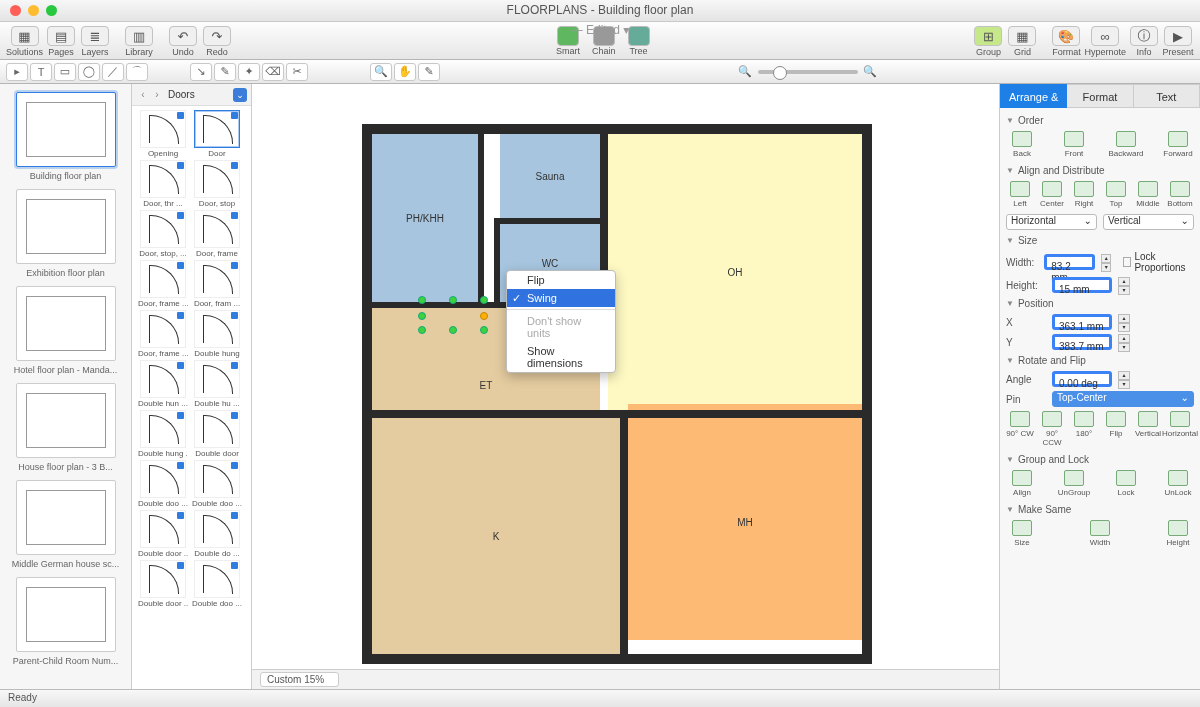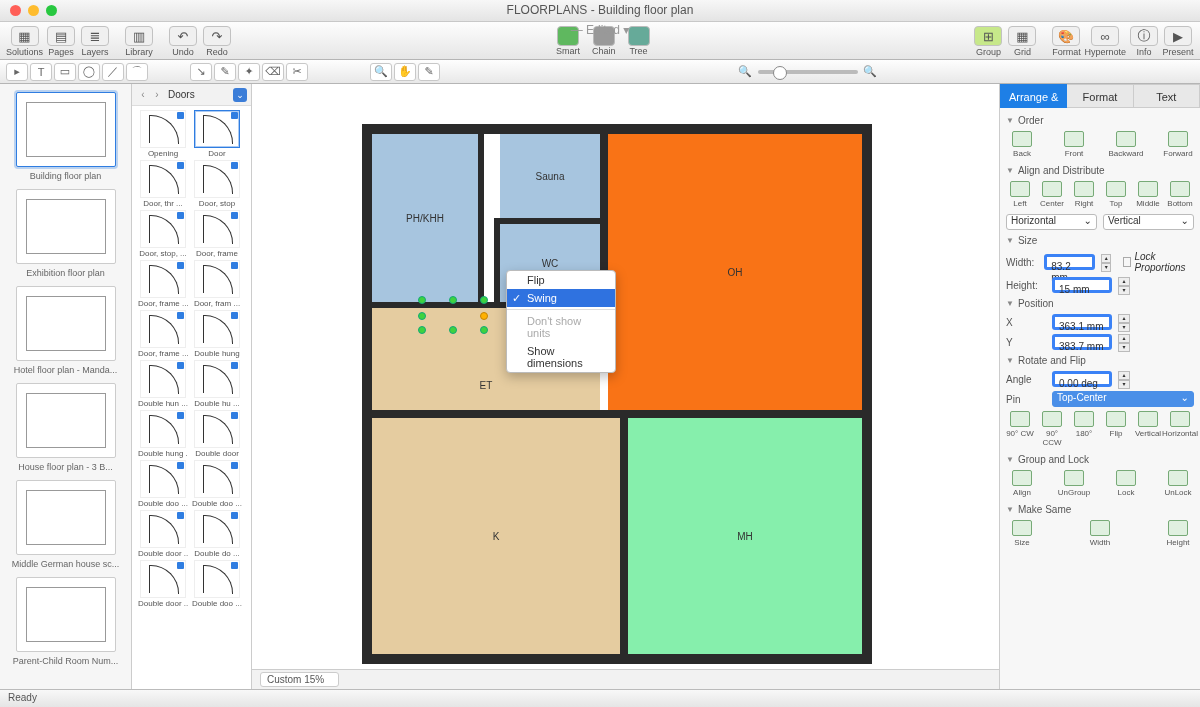--- a/index.html
+++ b/index.html
@@ -61,24 +61,24 @@
 .w-midv{left:258px;top:294px;width:8px;height:244px;}
 .w-phv{left:116px;top:10px;width:6px;height:174px;}
 .w-ph-b{left:0;top:178px;width:240px;height:6px;}
 .w-wcv{left:132px;top:98px;width:6px;height:86px;}
 .w-wc-h{left:132px;top:94px;width:110px;height:6px;}
 .w-sauna-r{left:238px;top:10px;width:8px;height:174px;}
 .room{position:absolute;display:flex;align-items:center;justify-content:center;font-size:10px;color:#333;}
 .r-ph{left:10px;top:10px;width:106px;height:168px;background:#a7c5df;}
 .r-sauna{left:138px;top:10px;width:100px;height:84px;background:#a7c5df;}
 .r-wc{left:138px;top:100px;width:100px;height:78px;background:#a7c5df;}
-.r-oh{left:246px;top:10px;width:254px;height:276px;background:#f97316;}
+.r-oh{left:246px;top:10px;width:254px;height:276px;background:#fef9c3;}
 .r-et{left:10px;top:184px;width:228px;height:102px;background:#e5cca0;padding-top:72px;align-items:flex-start;}
 .r-k{left:10px;top:294px;width:248px;height:236px;background:#e5cca0;}
-.r-mh{left:266px;top:294px;width:234px;height:236px;background:#86efac;}
+.r-mh{left:266px;top:280px;width:234px;height:236px;background:#fdba74;}
 
 .sel-door{position:absolute;left:60px;top:176px;width:62px;height:30px;}
 .sel-door .h{position:absolute;width:8px;height:8px;background:#3fd23f;border:1px solid #1a7;border-radius:50%;}
 .sel-door .y{background:#ffb100;border-color:#c78400;}
 .sel-door .h1{left:-4px;top:-4px;} .sel-door .h2{left:27px;top:-4px;} .sel-door .h3{left:58px;top:-4px;}
 .sel-door .h4{left:-4px;top:12px;} .sel-door .h6{left:58px;top:12px;}
 .sel-door .h7{left:-4px;top:26px;} .sel-door .h8{left:27px;top:26px;} .sel-door .h9{left:58px;top:26px;}
 .ctx-menu{position:absolute;left:254px;top:186px;width:110px;background:#fff;border:1px solid #bbb;border-radius:4px;box-shadow:0 4px 12px rgba(0,0,0,.25);font-size:11px;overflow:hidden;}
 .ctx-item{padding:3px 8px 3px 20px;position:relative;}
 .ctx-item.sel{background:#2f72e0;color:#fff;}
@@ -559,21 +559,21 @@
       </div>
 
       <div class="sect-h">Size</div>
       <div class="field-row">
           <label>Width:</label>
           <div class="num-in">83.2 mm</div>
           <div class="stepper">
             <div>▴</div>
             <div>▾</div>
           </div>
-        <div style="margin-left:6px;display:flex;align-items:center;gap:3px;font-style:italic;">
+        <div style="margin-left:6px;display:flex;align-items:center;gap:3px;">
             <span style="width:10px;height:10px;border:1px solid #aaa;display:inline-block"></span>
             <span>Lock Proportions</span>
           </div>
       </div>
       <div class="field-row">
           <label>Height:</label>
           <div class="num-in">15 mm</div>
           <div class="stepper">
             <div>▴</div>
             <div>▾</div>

